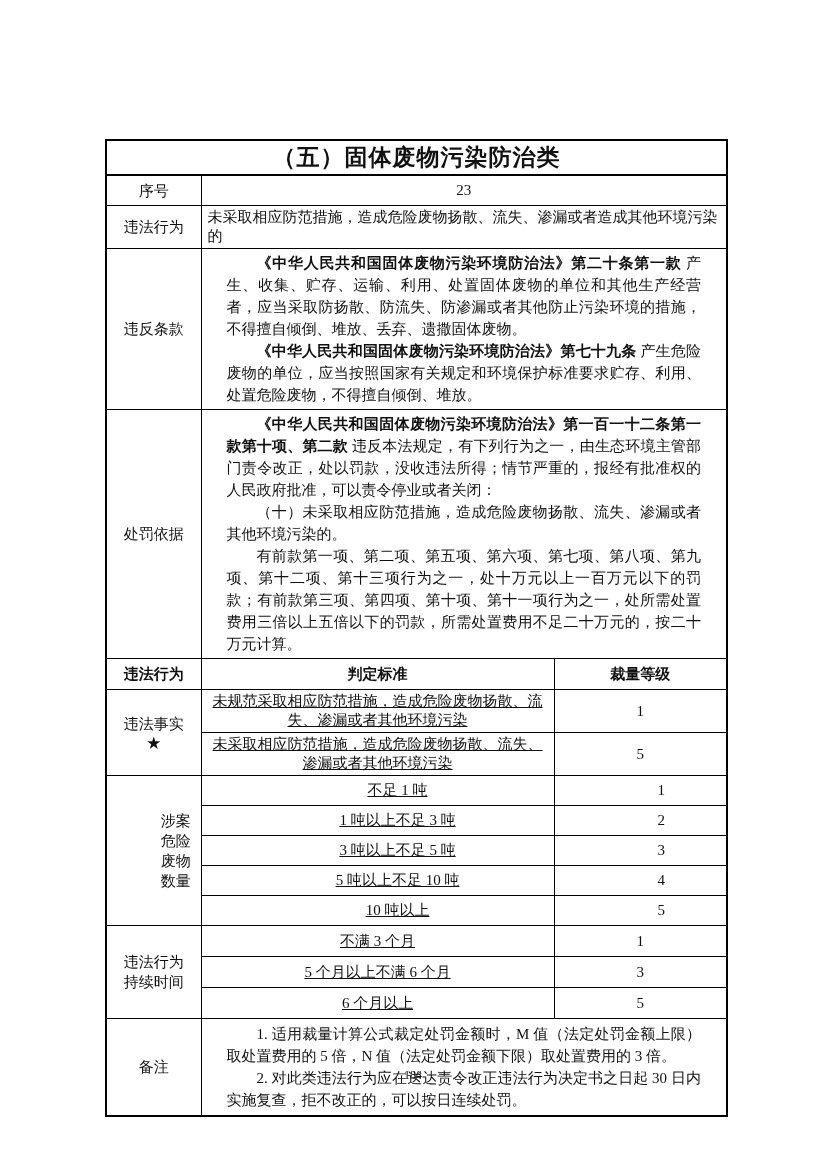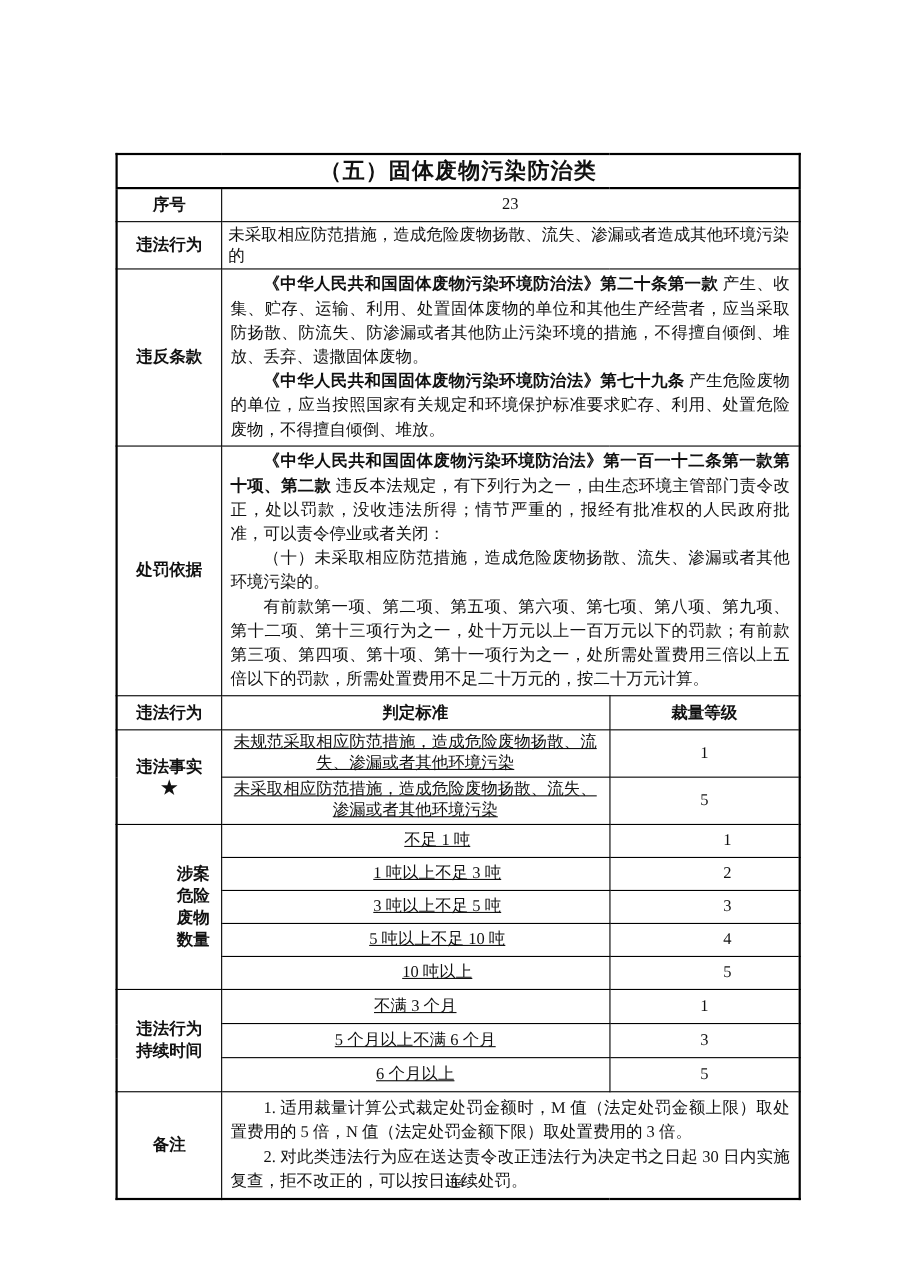--- a/index.html
+++ b/index.html
@@ -15,29 +15,29 @@
     border:2px solid #000;
   }
   td {
     border:1px solid #000;
     padding:2px 6px;
     vertical-align:middle;
     font-size:15px;
     word-break:break-all;
   }
   tr.title-row td {
-    font-weight:bold; font-size:20px; letter-spacing:1px;
+    font-weight:bold; font-size:23px; letter-spacing:1px;
     text-align:center; height:26px; padding:1px 2px;
     border-bottom:2px solid #000;
   }
-  td.lbl { font-weight:bold; text-align:center; padding:2px 4px;margin-top:11px; }
+  td.lbl { font-weight:normal; text-align:center; padding:2px 4px;margin-top:11px; }
   td.lbl .inner { display:inline-block; max-width:4em; line-height:20px; }
   td.center { text-align:center; }
   td.single { height:25px; }
-  td.paras { text-align:justify; padding:3px 8px;border-radius:28px; }
+  td.paras { text-align:justify; padding:3px 25px;border-radius:28px; }
   td.paras p { margin:0; text-indent:2em; line-height:22px; }
   td.paras p b { font-weight:bold; }
   td.clauses-cell { height:152px; }
   td.penalty-cell { height:218px; }
   td.remark-cell { height:90px; }
   tr.head-row td { font-weight:bold; text-align:center; height:26px; }
   td.crit { text-align:center; line-height:19px; padding:2px 8px;text-decoration:underline; }
   tr.fact-row td { height:38px; }
   tr.qty-row td { height:25px;padding-left:48px; }
   tr.dur-row td { height:26px; }

